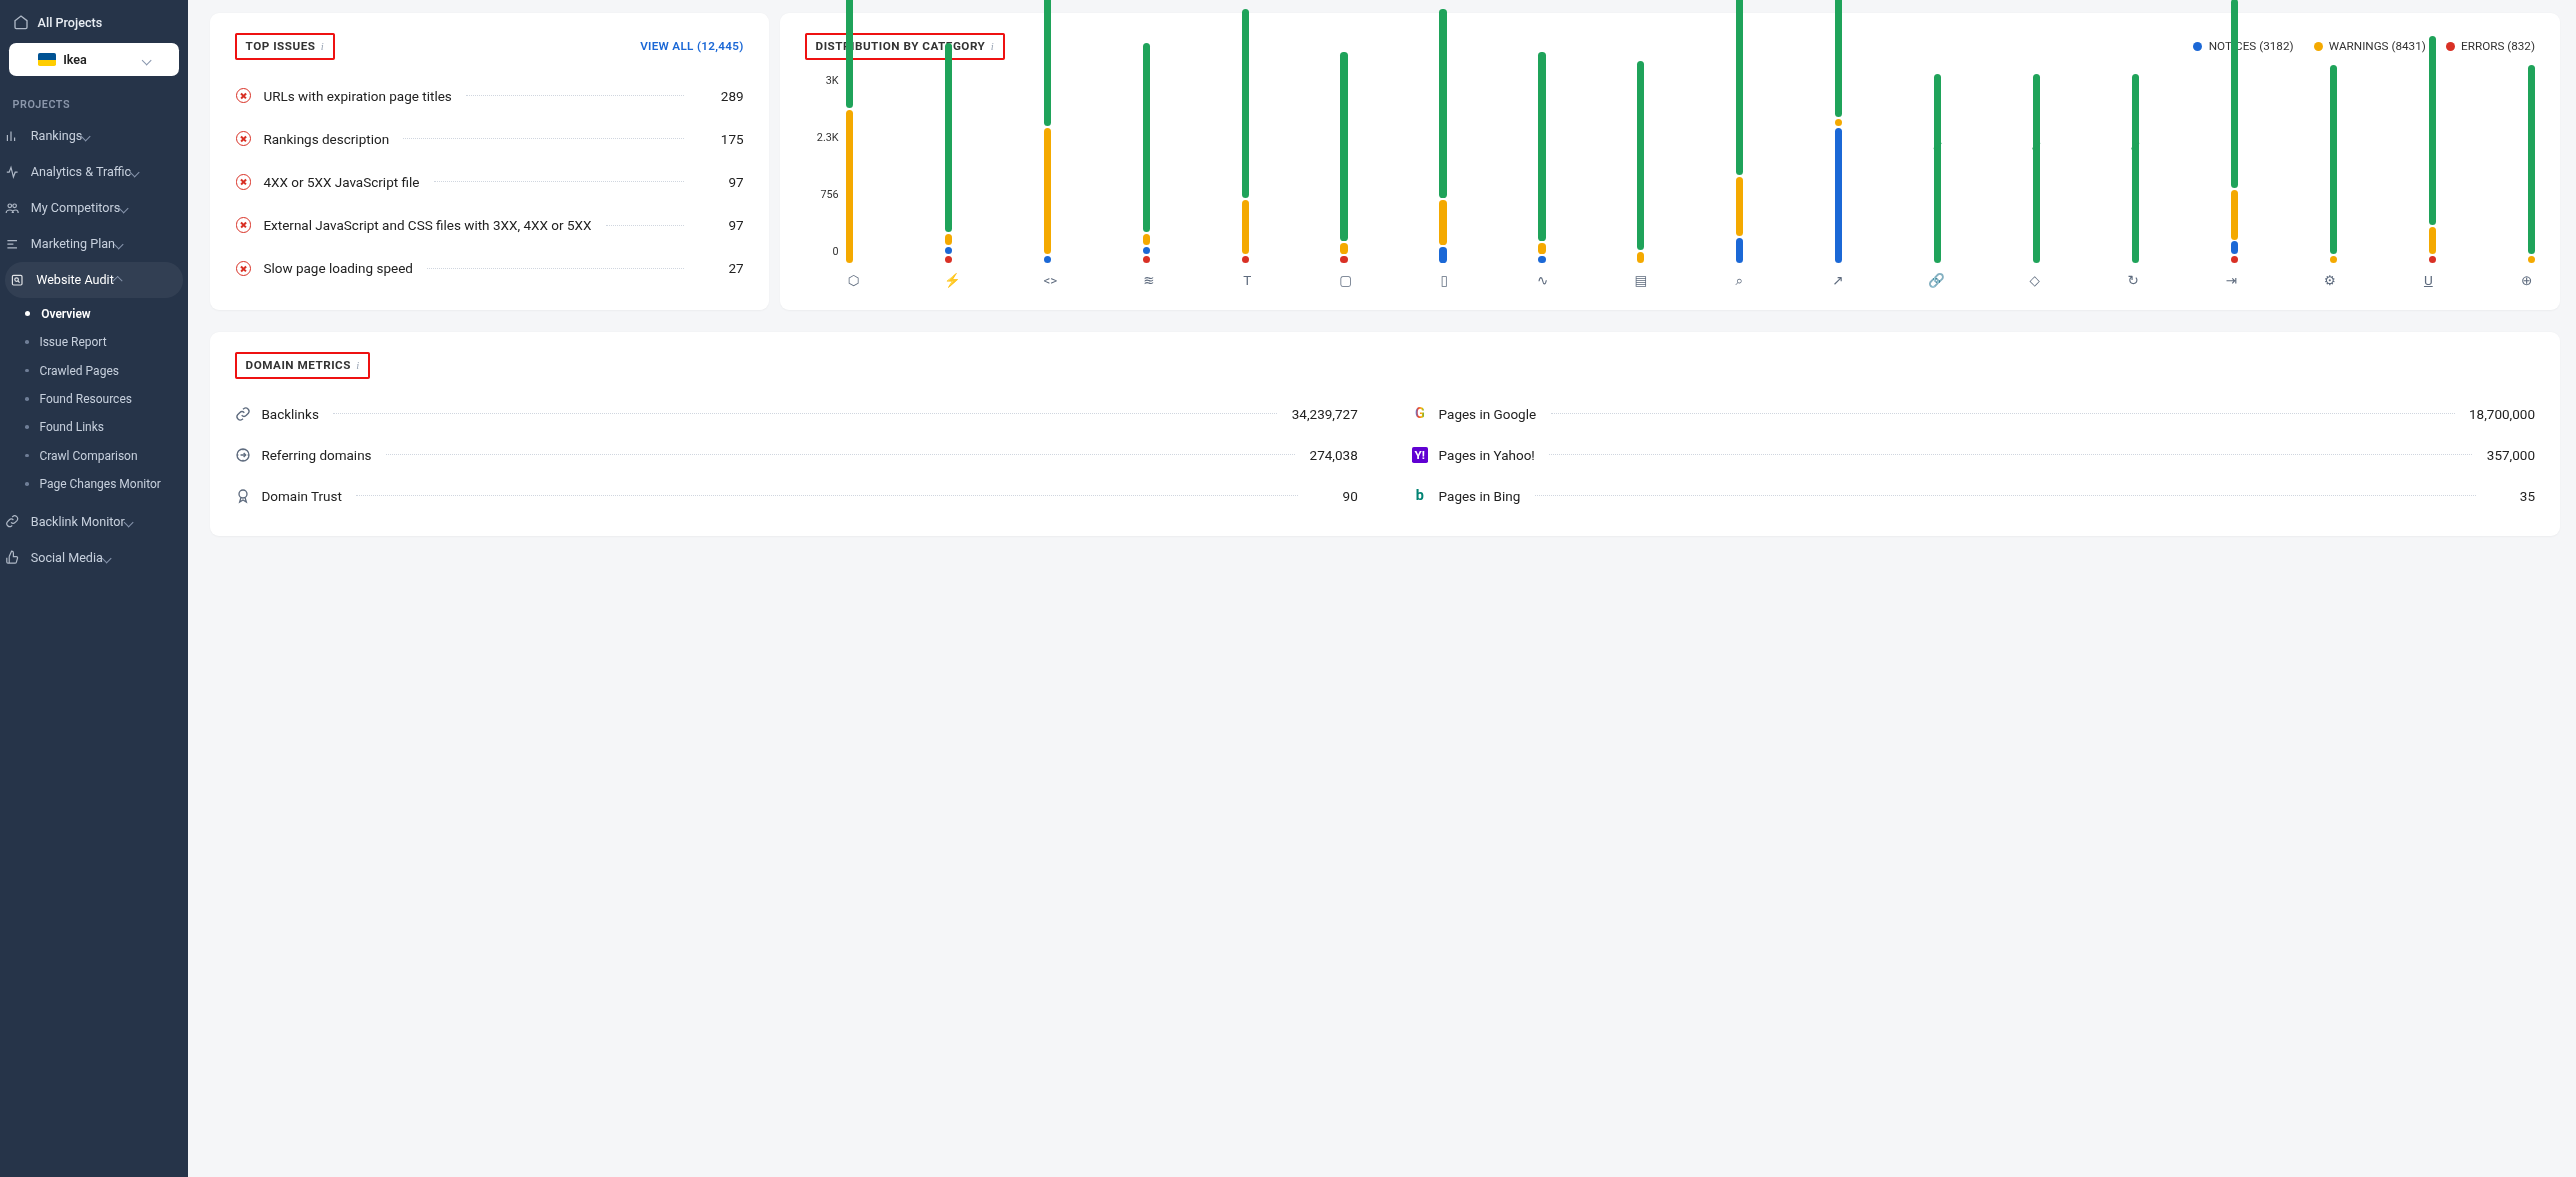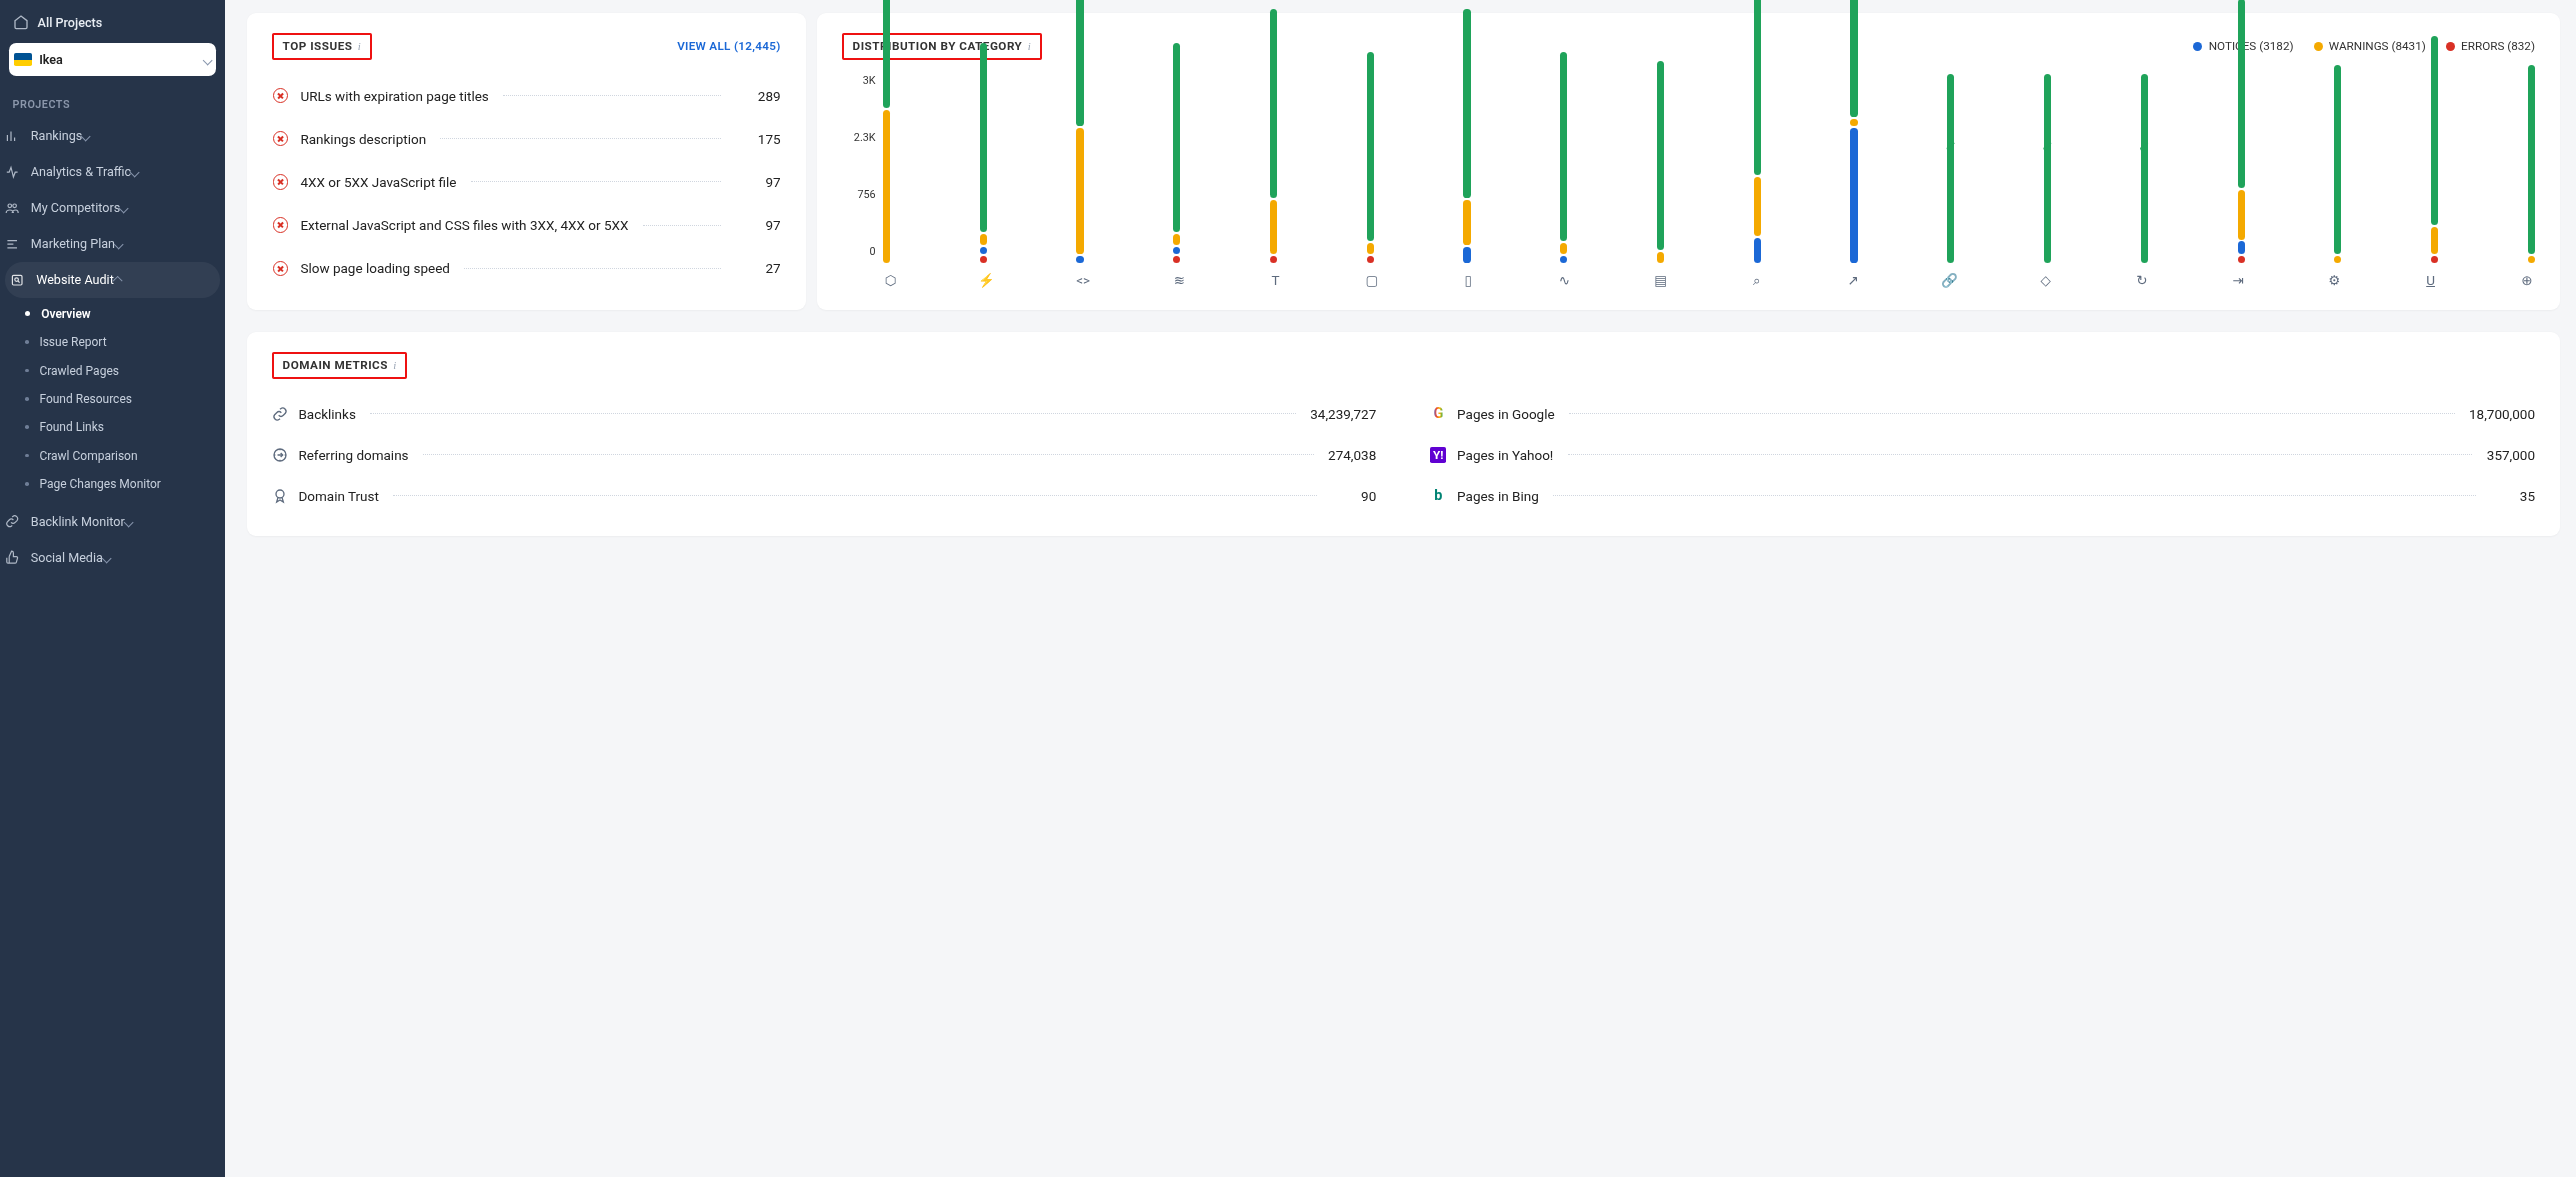--- a/index.html
+++ b/index.html
@@ -1,22 +1,22 @@
 <!DOCTYPE html>
 <html style="font-size:14.4px"><head>
 <meta charset="utf-8">
 <style>
 * { box-sizing: border-box; margin: 0; padding: 0; }
 body { font-family: -apple-system, BlinkMacSystemFont, "Segoe UI", Roboto, sans-serif; background: #f5f6f8; color: #222; font-size: 12.6px; }
 
 .app { display: flex; min-height: 100vh; }
 
-.sidebar { width: 225px; background: #263449; color: #c7d0dd; flex-shrink: 0; padding: 9px 0; }
+.sidebar { width: 188px; background: #263449; color: #c7d0dd; flex-shrink: 0; padding: 9px 0; }
 .sidebar-top { display:flex; align-items:center; gap:9px; padding: 5.4px 12.6px 12.6px; color:#e8edf3; font-weight:500; }
-.project-pill { margin: 0 9px 12.6px 9px; background:#fff; color:#222; border-radius:7.2px; padding:9px 5px; display:flex; align-items:flex-end; justify-content:space-between; cursor:pointer; }
+.project-pill { margin: 0 9px 12.6px 9px; background:#fff; color:#222; border-radius:7.2px; padding:9px 29px; display:flex; align-items:flex-end; justify-content:space-between; cursor:pointer; }
 .project-pill .pl { display:flex; align-items:center; gap:7.2px; font-weight:600; }
 .flag { width:18px; height:12.6px; background:linear-gradient(#005293 50%, #ffcd00 50%); display:inline-block; border-radius:1.8px;}
 .section-label { padding: 9px 12.6px 7.2px; font-size:10.8px; letter-spacing:0.5px; color:#8b97ab; font-weight:600; }
 .nav-item { display:flex; align-items:center; justify-content:flex-start; padding:10px 4px; cursor:pointer; color:#c7d0dd; }
 .nav-item .nl { display:flex; align-items:center; gap:10.8px; }
 .nav-item.active { background:rgba(255,255,255,.06); border-radius:20px; margin:0 5.4px; color:#fff; }
 .nav-icon { width:16px; height:16px; display:inline-flex; align-items:center; justify-content:center; opacity:.85; }
 .chev::after { content:""; width:6.3px; height:6.3px; border-right:1.8px solid #8795ac; border-bottom:1.8px solid #8795ac; display:inline-block; transform:rotate(45deg); }
 .chev.up::after { transform:rotate(-135deg); margin-top:3.6px; }
 .subnav { padding: 1.8px 0 5.4px 0; }

